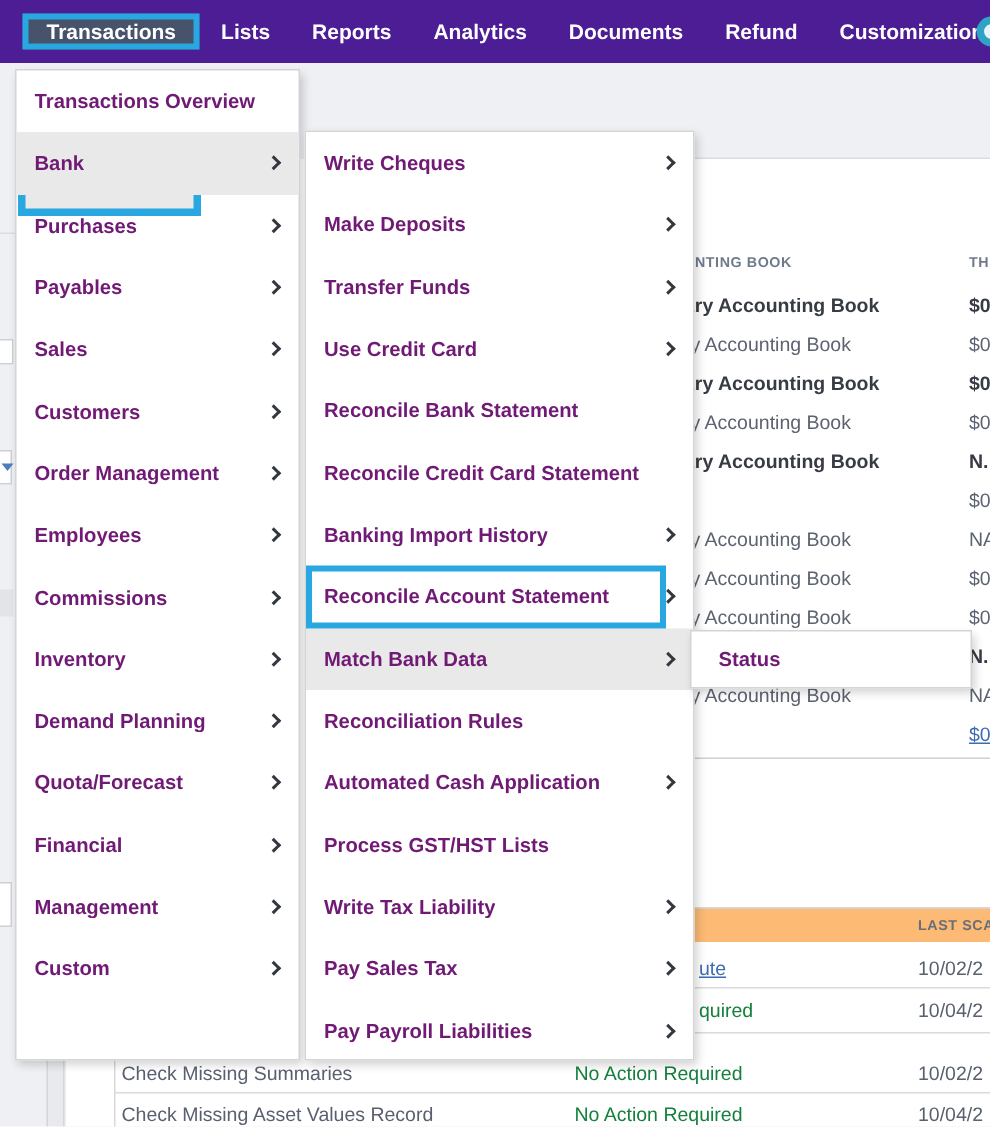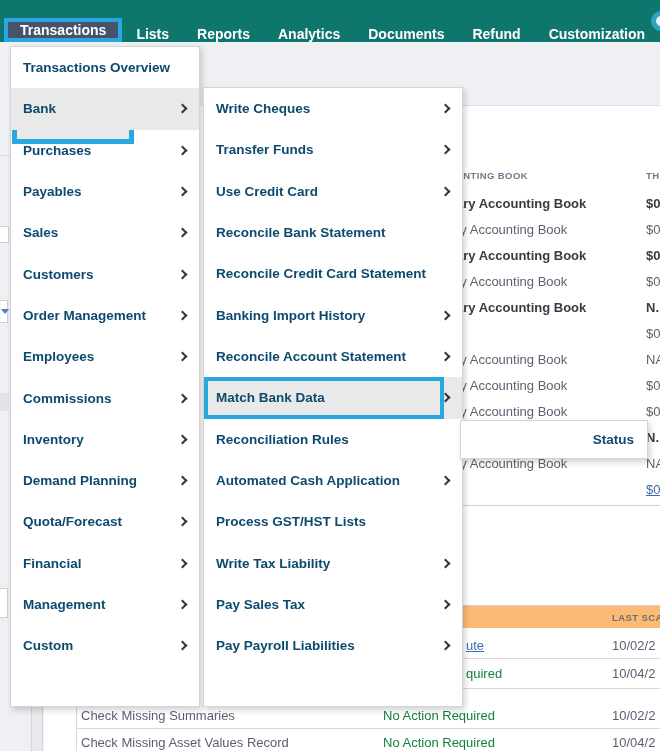--- a/index.html
+++ b/index.html
@@ -1,21 +1,21 @@
 <!DOCTYPE html>
 <html><head>
 <meta charset="utf-8">
 <style>
 *{margin:0;padding:0;box-sizing:border-box}
 html,body{width:660px;height:751px}
 body{position:relative;overflow:hidden;font-family:"Liberation Sans",sans-serif;background:#eef0f4}
 .screen{position:absolute;left:0;top:0;width:660px;height:751px;overflow:hidden}
 
 
-.menubar{position:absolute;left:0;top:0;width:660px;height:42px;background:#0f766e;display:flex;align-items:flex-end;padding-left:4px;z-index:3}
+.menubar{position:absolute;left:0;top:0;width:660px;height:42px;background:#4c1d95;display:flex;align-items:center;padding-left:15px;z-index:3}
 .tab{color:#fff;font-size:14px;font-weight:700;padding:0 14px;display:flex;align-items:center;white-space:nowrap;cursor:pointer}
 .tab.active{background:#46536b;border:4px solid #29a7e1;padding:0 12px}
 .nav-circle{position:absolute;left:651px;top:11px;width:20px;height:20px;border-radius:50%;border:5px solid #2fa3c6;z-index:3;background:#e8f4f7}
 
 
 .content-white{position:absolute;left:44px;top:106px;width:616px;height:645px;background:#fff}
 .hline{position:absolute;height:1px;background:#d9dce1}
 .sep{position:absolute;height:1px;background:#dadada}
 .vbar{position:absolute;left:31px;top:700px;width:12px;height:51px;background:#e8eaed;border-left:1px solid #d3d6da;border-right:1px solid #d3d6da}
 .vline{position:absolute;left:76px;top:695px;width:1px;height:56px;background:#d8d8d8}
@@ -41,24 +41,24 @@
 .scan-action{position:absolute;left:383px;top:5px;font-size:13px;color:#15803d;white-space:nowrap}
 .scan-action.edge{left:466px}
 .scan-date{position:absolute;left:612px;top:5px;font-size:13px;color:#596070;white-space:nowrap}
 
 
 .panel{position:absolute;background:#fff;border:1px solid #d4d4d4;box-shadow:2px 3px 6px rgba(0,0,0,.18);z-index:5}
 .p1{left:10px;top:46px;width:190px;height:661px}
 .p2{left:203px;top:87px;width:260px;height:620px}
 .p3{left:460px;top:420px;width:188px;height:39px}
 .items{position:relative;z-index:1;height:100%}
-.menu-item{display:flex;align-items:center;justify-content:space-between;padding:0 13px 0 12px;font-size:13.5px;font-weight:600;color:#0c4a6e;cursor:pointer;white-space:nowrap}
+.menu-item{display:flex;align-items:center;justify-content:space-between;padding:0 13px 0 12px;font-size:13.5px;font-weight:600;color:#701a75;cursor:pointer;white-space:nowrap}
 .p1 .menu-item{height:41.31px}
 .p2 .menu-item{height:41.33px}
-.p3 .menu-item{height:37px;justify-content:flex-end;padding-left:18px}
+.p3 .menu-item{height:37px;justify-content:flex-start;padding-left:18px}
 .menu-item.hover{background:#e9e9e9}
 .mi-label{overflow:hidden}
 .chev{width:7px;height:7px;border-top:2.2px solid #33383f;border-right:2.2px solid #33383f;transform:rotate(45deg);flex:0 0 auto;margin-left:8px}
 
 
 .hl-box{position:absolute;border:5px solid #29a7e1}
 .bank-box{left:1px;top:44px;width:122px;height:53px;background:#e9e9e9;z-index:0}
 .ras-box{left:0;top:289px;width:240px;height:42px;border-width:4px;background:transparent;z-index:2;pointer-events:none}
 </style>
 </head>
@@ -232,20 +232,24 @@
       </div>
   </nav>
 
   <nav class="panel p2">
     <div class="items" id="menu2">
         <div class="menu-item">
           <span class="mi-label">Write Cheques</span>
           <span class="chev"></span>
         </div>
         <div class="menu-item">
+          <span class="mi-label">Make Deposits</span>
+          <span class="chev"></span>
+        </div>
+        <div class="menu-item">
           <span class="mi-label">Transfer Funds</span>
           <span class="chev"></span>
         </div>
         <div class="menu-item">
           <span class="mi-label">Use Credit Card</span>
           <span class="chev"></span>
         </div>
         <div class="menu-item">
           <span class="mi-label">Reconcile Bank Statement</span>
         </div>

